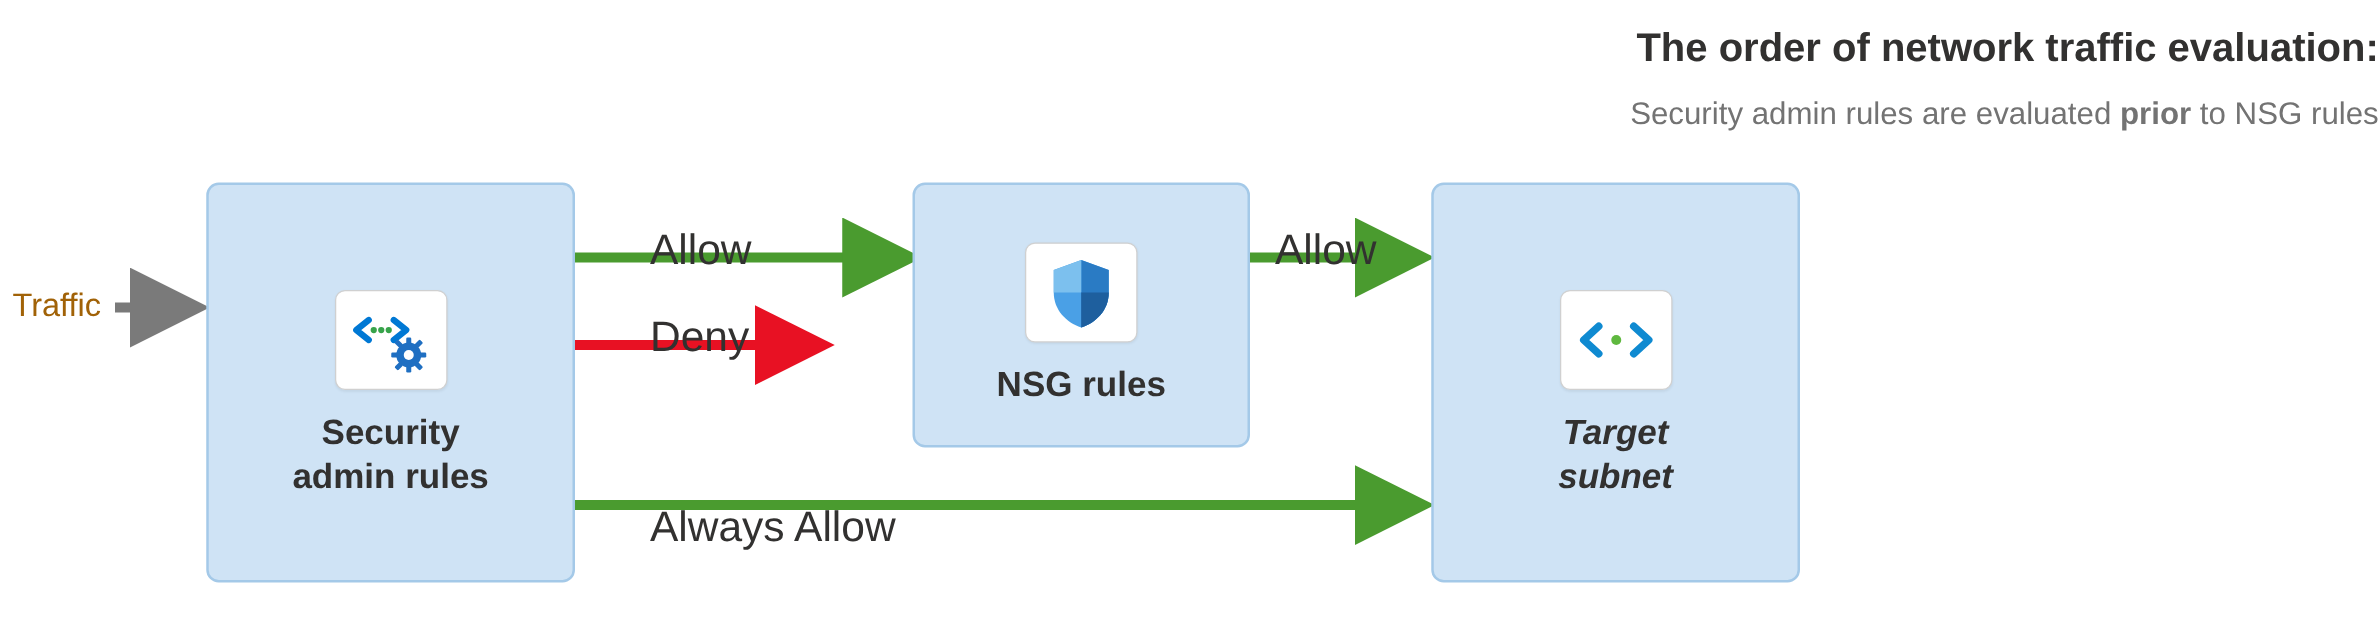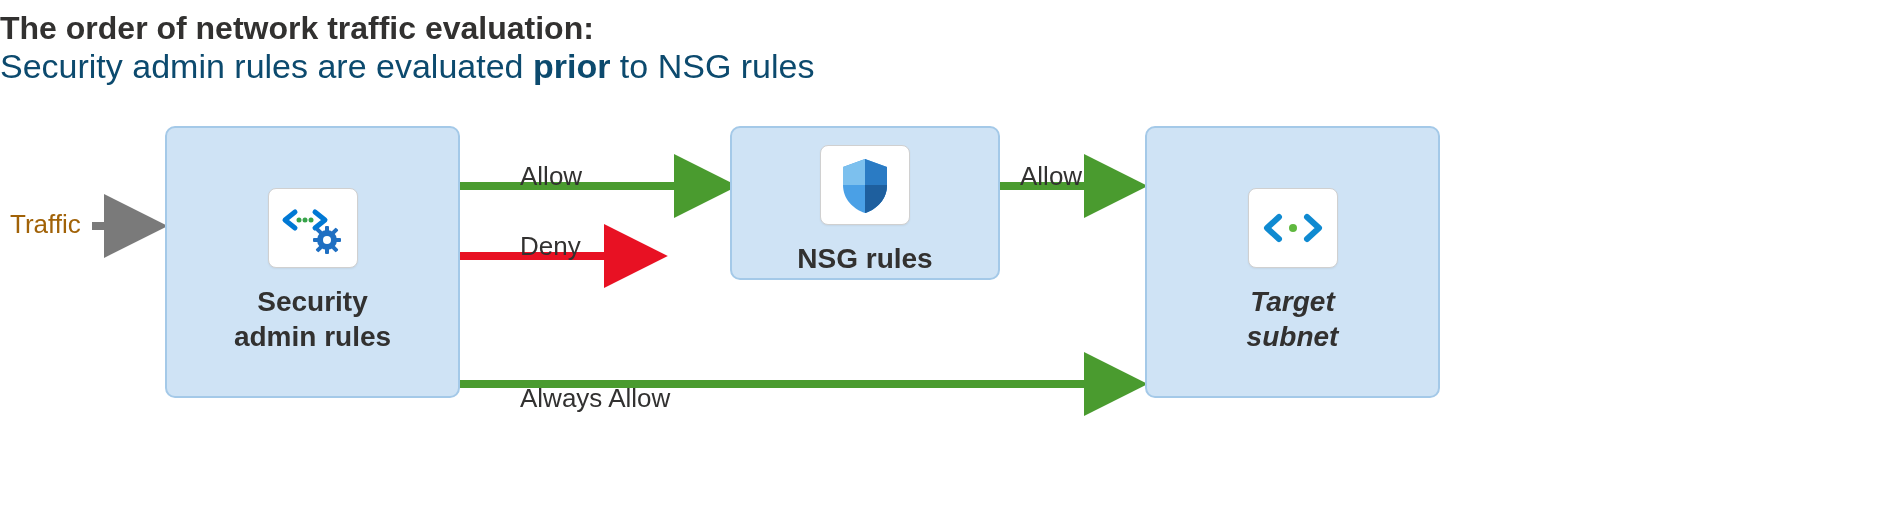--- a/index.html
+++ b/index.html
@@ -4,58 +4,58 @@
   <style>
     * { margin: 0; padding: 0; box-sizing: border-box; }
     body {
       font-family: 'Segoe UI', Tahoma, Geneva, sans-serif;
       background: #fff;
       width: 1903px;
       height: 505px;
       position: relative;
     }
     .title-block {
-      text-align: left;
-      padding-top: 10px;
+      text-align: right;
+      padding-top: 20px;
     }
     .title {
       font-size: 32px;
       font-weight: 700;
       color: #323130;
     }
     .subtitle {
-      font-size: 34px;
-      color: #0c4a6e;
-      margin-top: 0;
+      font-size: 25px;
+      color: #737373;
+      margin-top: 20px;
     }
     .subtitle .bold { font-weight: 700; }
     .diagram {
       position: relative;
       width: 100%;
       height: 380px;
       margin-top: 20px;
     }
     .box {
       position: absolute;
       background: #cfe3f5;
       border: 2px solid #a4c9e8;
       border-radius: 10px;
       display: flex;
       flex-direction: column;
       align-items: center;
       justify-content: center;
     }
     .box-large {
       width: 295px;
-      height: 272px;
+      height: 320px;
       padding-top: 18px;
     }
     .box-medium {
       width: 270px;
-      height: 154px;
+      height: 212px;
       padding-top: 14px;
     }
     .icon-tile {
       background: #fff;
       border: 1px solid #d0d0d0;
       border-radius: 8px;
       width: 90px;
       height: 80px;
       display: flex;
       align-items: center;
@@ -70,21 +70,21 @@
       text-align: center;
       line-height: 1.25;
     }
     .traffic-label {
       position: absolute;
       font-size: 26px;
       color: #a16207;
     }
     .arrow-label {
       position: absolute;
-      font-size: 26px;
+      font-size: 34px;
       color: #323130;
     }
     svg.overlay {
       position: absolute;
       top: 0; left: 0;
       width: 1903px;
       height: 380px;
       pointer-events: none;
     }
   </style>

